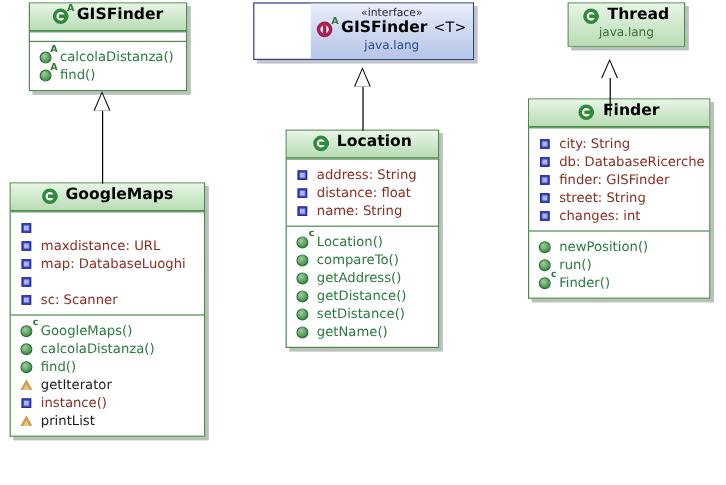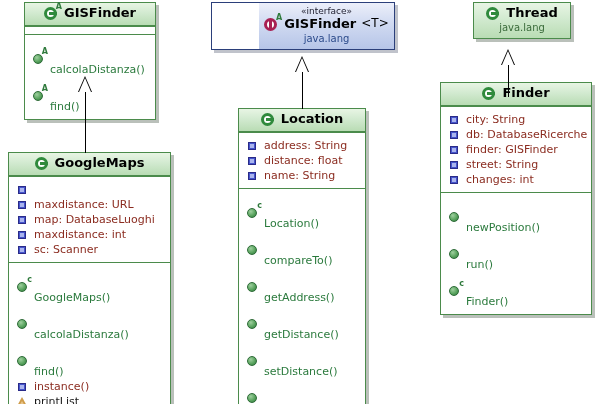--- a/index.html
+++ b/index.html
@@ -89,21 +89,21 @@
     display: flex;
     align-items: center;
     gap: 6px;
     font-size: 11px;
     line-height: 1.0;
     padding: 2px 0;
     white-space: nowrap;
   }
   .m-label { position: relative; }
   .m-attr  { color: #8b2c20; }
-  .m-meth  { color: #2b7a3d; margin-top: 22px; }
+  .m-meth  { color: #2b7a3d; }
   .m-priv-meth { color: #8b2c20; }
   .m-dark  { color: #1a1a1a; }
 
   
   .ico {
     position: relative;
     width: 11px;
     height: 11px;
     flex: 0 0 11px;
     display: inline-block;
@@ -284,21 +284,20 @@
     <div class="member">
       <span class="ico ico-sq"></span>
       <span class="m-label m-attr">maxdistance: URL</span>
     </div>
     <div class="member">
       <span class="ico ico-sq"></span>
       <span class="m-label m-attr">map: DatabaseLuoghi</span>
     </div>
     <div class="member">
       <span class="ico ico-sq"></span>
-      <span class="m-label m-attr">maxdistance: int</span>
     </div>
     <div class="member">
       <span class="ico ico-sq"></span>
       <span class="m-label m-attr">sc: Scanner</span>
     </div>
   </div>
   <div class="compartment sep">
     <div class="member">
       <span class="ico ico-circ">
           <span class="sup">c</span>
@@ -307,20 +306,24 @@
     </div>
     <div class="member">
       <span class="ico ico-circ"></span>
       <span class="m-label m-meth">calcolaDistanza()</span>
     </div>
     <div class="member">
       <span class="ico ico-circ"></span>
       <span class="m-label m-meth">find()</span>
     </div>
     <div class="member">
+      <span class="ico ico-tri"></span>
+      <span class="m-label m-dark">getIterator</span>
+    </div>
+    <div class="member">
       <span class="ico ico-sq"></span>
       <span class="m-label m-priv-meth">instance()</span>
     </div>
     <div class="member">
       <span class="ico ico-tri"></span>
       <span class="m-label m-dark">printList</span>
     </div>
   </div>
 </div>
 

